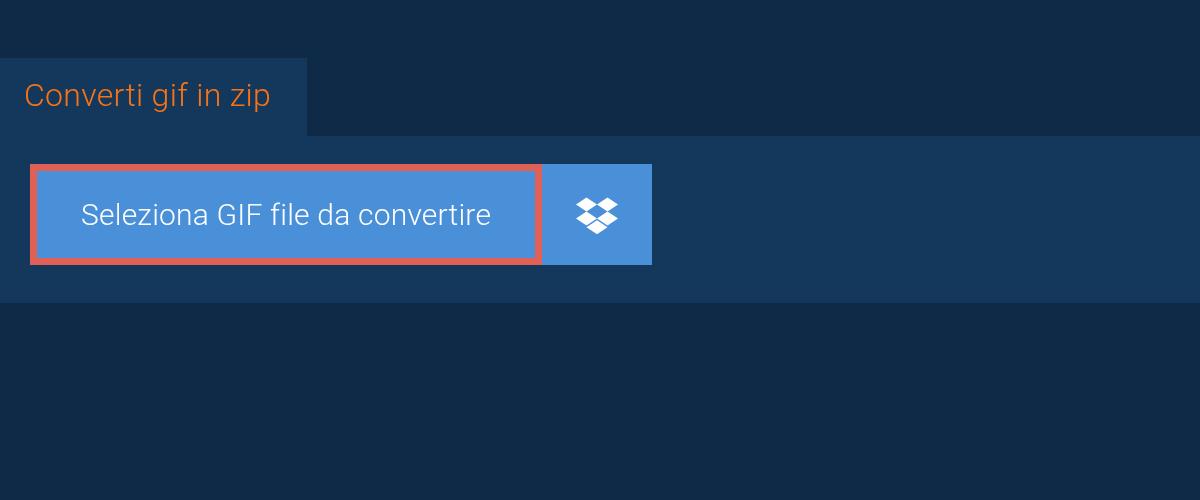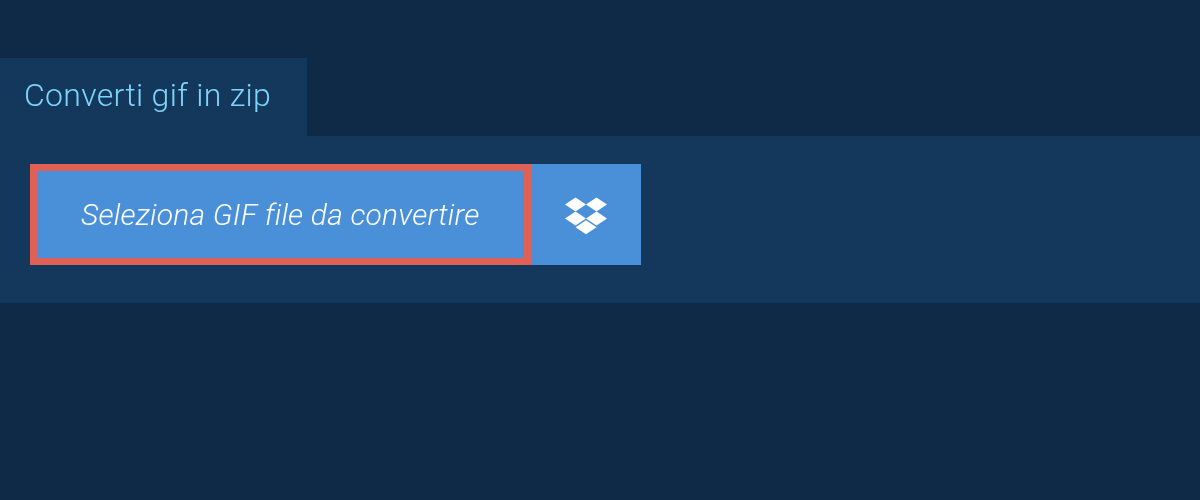--- a/index.html
+++ b/index.html
@@ -13,35 +13,34 @@
       background: #0e2a47;
       font-family: -apple-system, BlinkMacSystemFont, "Segoe UI", Roboto, Helvetica, Arial, sans-serif;
       overflow: hidden;
     }
     .tab-container {
       margin-top: 58px;
     }
     .tab {
       display: inline-block;
       background: #14385b;
-      color: #7dd3fc;
+      color: #f97316;
       font-size: 32px;
       font-weight: 300;
       padding: 18px 36px 22px 24px;
       letter-spacing: 0.3px;
     }
     .panel {
       background: #14385b;
       padding: 28px 30px 38px 30px;
       width: 100%;
     }
     .button-row {
       display: flex;
       align-items: stretch;
-      font-style: italic;
     }
     .select-button {
       background: #4a90d9;
       border: 7px solid #e06055;
       color: #ffffff;
       font-size: 30px;
       font-weight: 300;
       padding: 26px 44px;
       cursor: pointer;
       display: flex;

